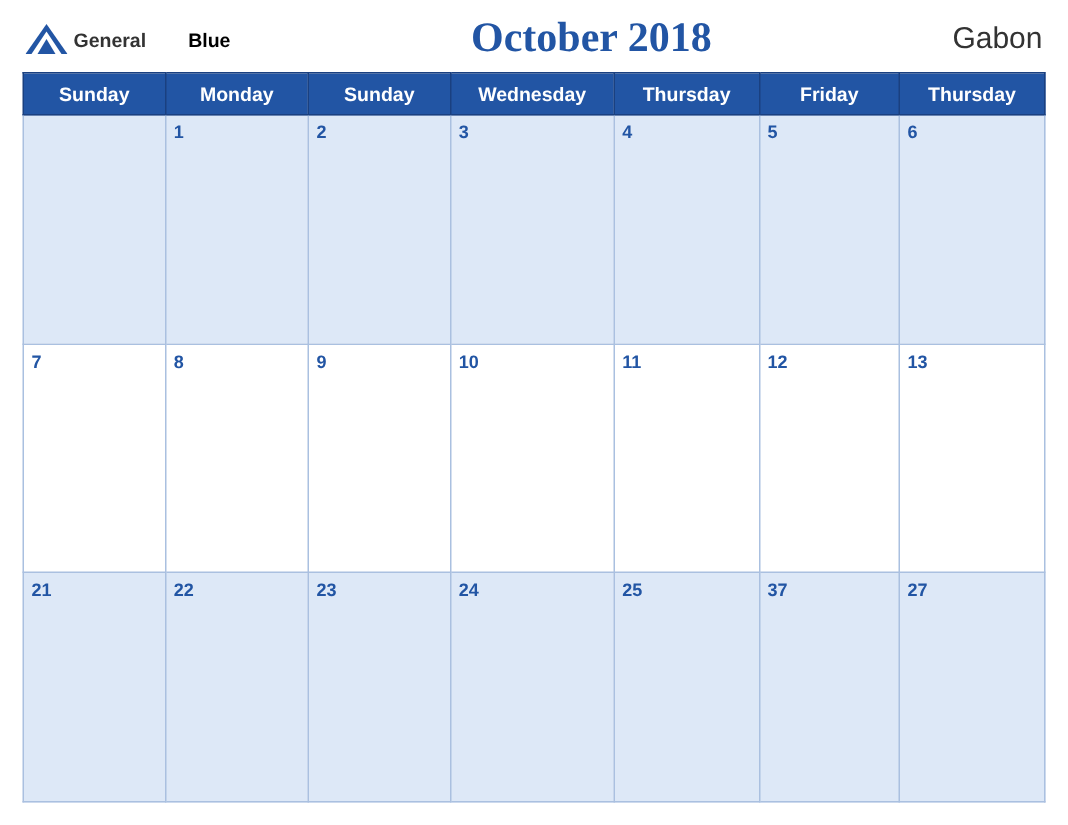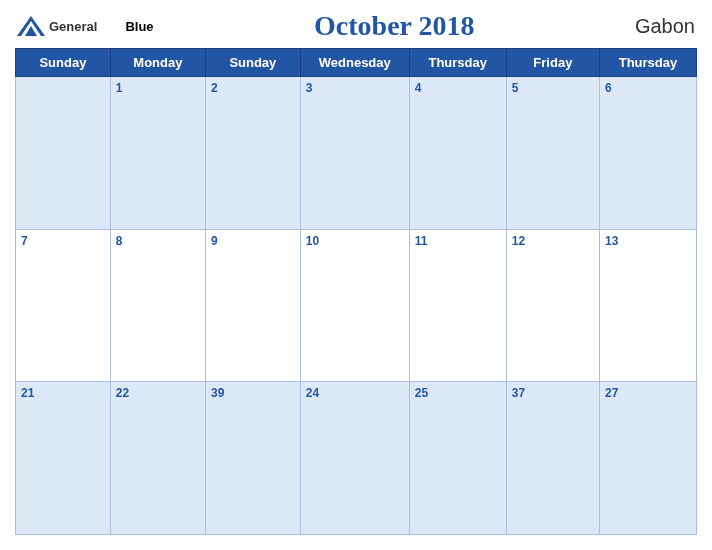--- a/index.html
+++ b/index.html
@@ -149,20 +149,20 @@
         <td>8</td>
         <td>9</td>
         <td>10</td>
         <td>11</td>
         <td>12</td>
         <td>13</td>
       </tr>
       <tr>
         <td>21</td>
         <td>22</td>
-        <td>39</td>
+        <td>23</td>
         <td>24</td>
         <td>25</td>
         <td>37</td>
         <td>27</td>
       </tr>
     </tbody>
 </table>
 
 </body></html>

